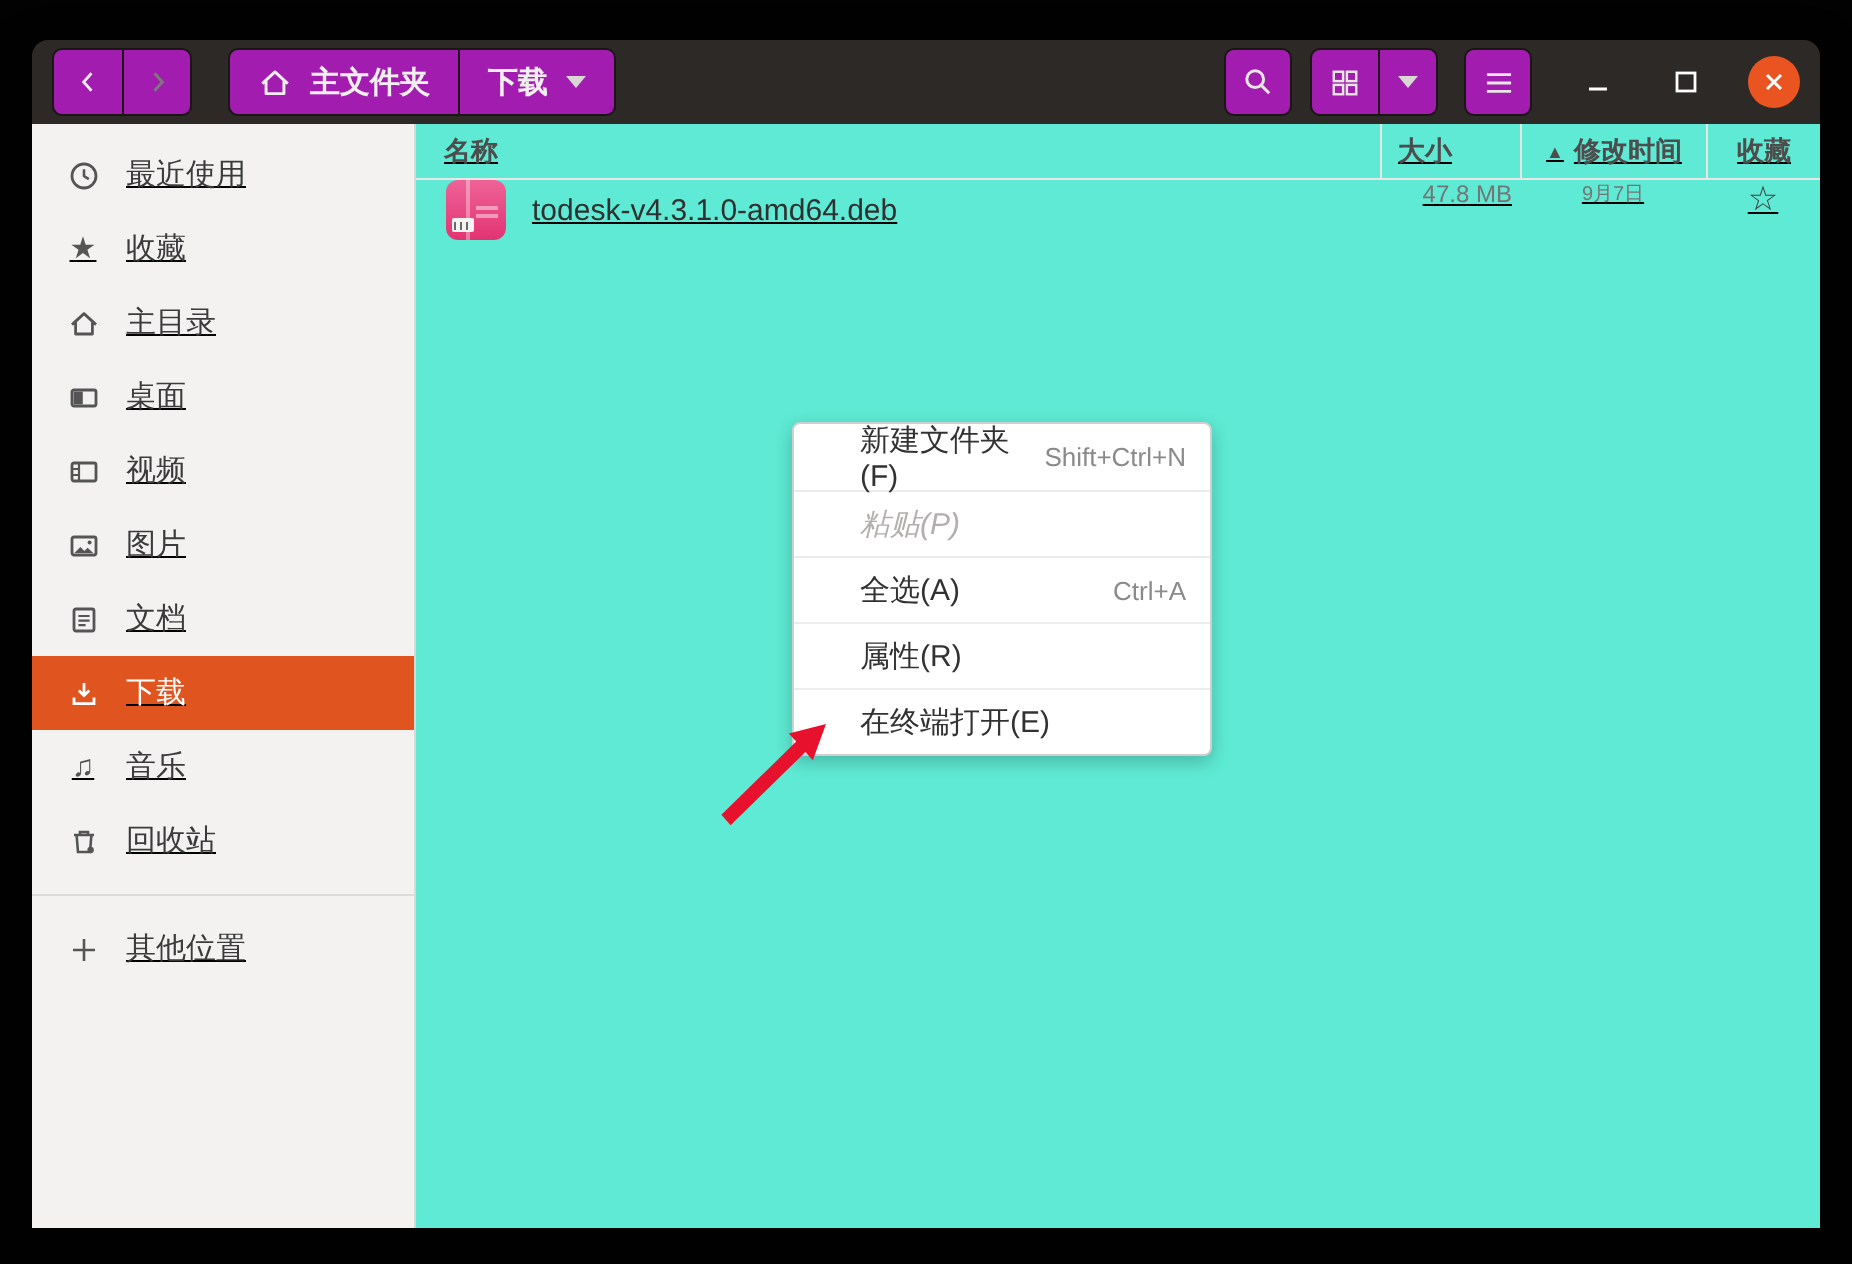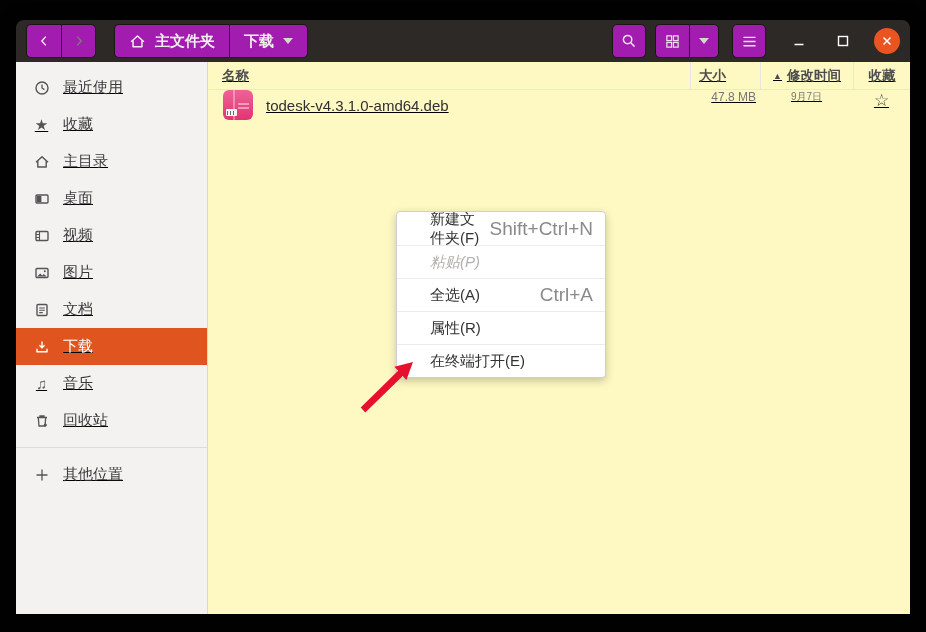--- a/index.html
+++ b/index.html
@@ -34,21 +34,21 @@
          border-top:6px solid #d9d7d4;}
   
   .wbody{flex:1;display:flex;min-height:0;text-decoration:underline;}
   .sidebar{width:192px;background:#f3f2f1;border-right:1px solid #d9d8d6;padding-top:7px;flex:0 0 auto;}
   .side-item{height:37px;display:flex;align-items:center;gap:13px;padding:0 0 0 17px;
              font-size:15px;color:#3b3b3b;cursor:default;}
   .side-item .ic{width:17px;display:flex;justify-content:center;color:#555;font-size:15px;line-height:1;}
   .side-item.selected{background:#E0551F;color:#fff;}
   .side-item.selected .ic{color:#fff;}
   .side-sep{height:1px;background:#dddcda;margin:8px 0;}
-  .content{flex:1;background:#fef9c3;display:flex;flex-direction:column;position:relative;}
+  .content{flex:1;background:#5eead4;display:flex;flex-direction:column;position:relative;}
   
   .list-header{height:28px;display:flex;align-items:center;border-bottom:1px solid #e7e7e7;
                font-size:13.5px;font-weight:bold;color:#4d4d4d;flex:0 0 auto;}
   .lh-cell{display:flex;align-items:center;height:100%;}
   .col-name{flex:1;padding-left:14px;}
   .col-size{width:70px;padding-left:8px;border-left:1px solid #e6e6e6;}
   .col-mod{width:93px;justify-content:center;border-left:1px solid #e6e6e6;gap:5px;}
   .col-star{width:57px;justify-content:center;border-left:1px solid #e6e6e6;}
   .sort-arrow{font-size:9px;color:#4d4d4d;}
   .file-row{height:44px;display:flex;align-items:flex-start;font-size:15px;color:#303030;}
@@ -64,21 +64,21 @@
                    border-radius:1px;background-image:repeating-linear-gradient(90deg,#6a6a6a 0 1px,transparent 1px 3px);
                    background-size:9px 4px;background-position:1px 2px;background-repeat:no-repeat;}
   .deb-icon .l1,.deb-icon .l2{position:absolute;left:15px;width:11px;height:2px;background:rgba(255,255,255,.45);}
   .deb-icon .l1{top:13px;}  .deb-icon .l2{top:17px;}
   
   .context-menu{position:absolute;left:396px;top:211px;width:210px;background:#fff;
                 border:1px solid #cfcfcf;border-radius:4px;box-shadow:0 3px 9px rgba(0,0,0,.22);
                 z-index:20;overflow:hidden;}
   .menu-item{height:33px;display:flex;align-items:center;padding:0 12px 0 33px;font-size:15px;color:#323232;}
   .menu-item + .menu-item{border-top:1px solid #ececec;}
-  .menu-item .shortcut{margin-left:auto;color:#8a8a8a;font-size:19px;}
+  .menu-item .shortcut{margin-left:auto;color:#8a8a8a;font-size:13px;}
   .menu-item.disabled{color:#b2b0ad;font-style:italic;}
   
   .arrow-overlay{position:absolute;left:0;top:0;width:926px;height:632px;z-index:30;pointer-events:none;}
   svg.ic-svg{display:block;}
 </style>
 </head>
 <body>
 
 <div class="stage">
   <div class="window">

